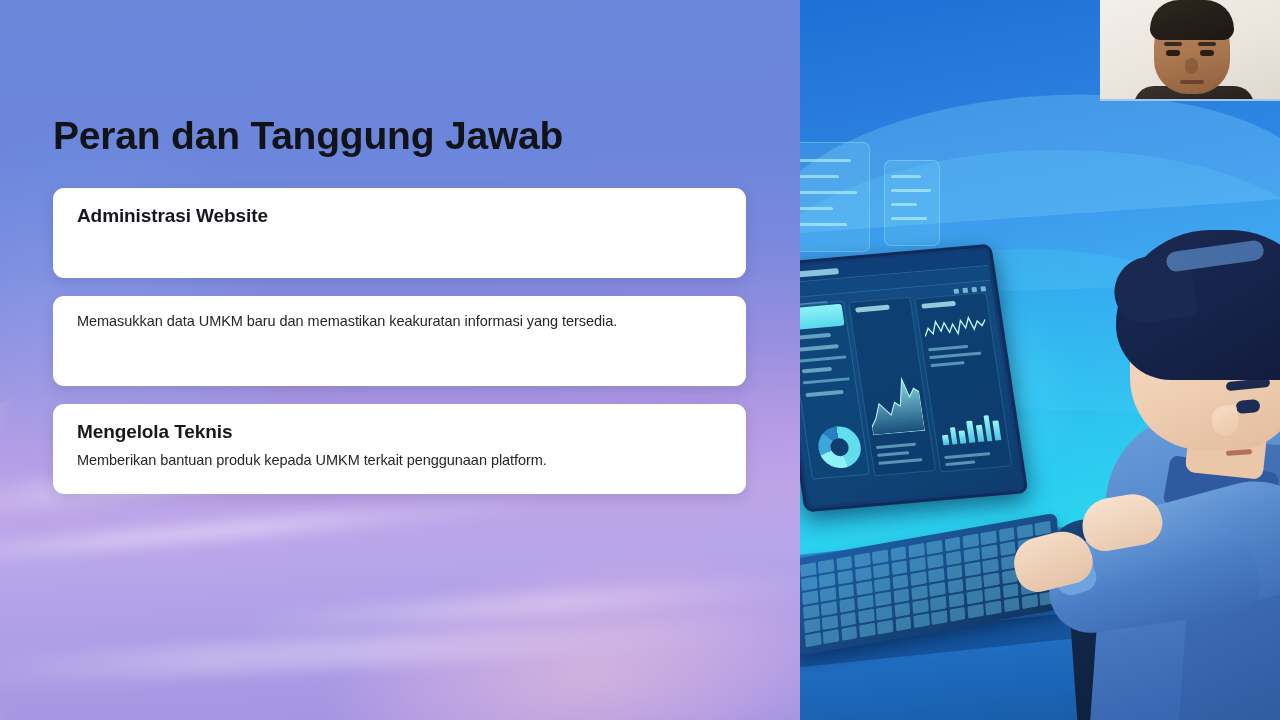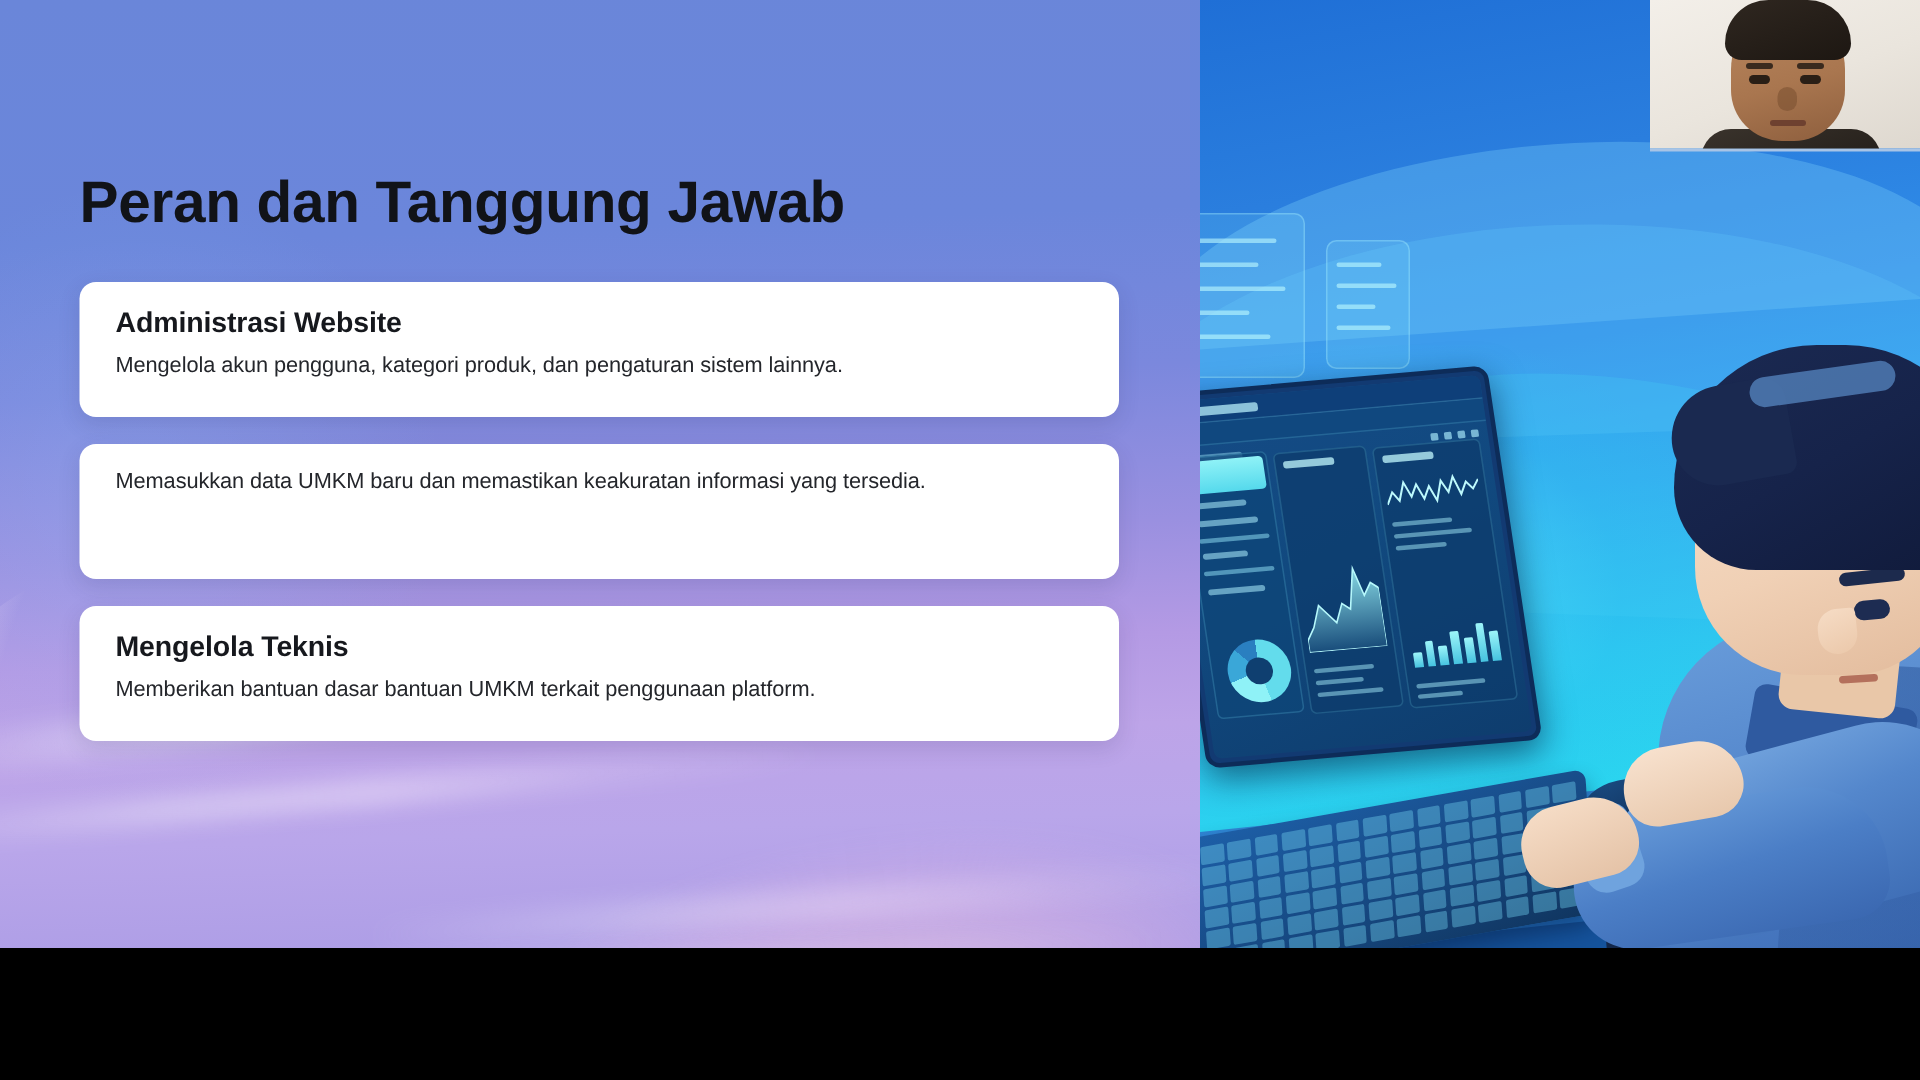--- a/index.html
+++ b/index.html
@@ -3,21 +3,21 @@
 <meta charset="utf-8">
 <title>Peran dan Tanggung Jawab</title>
 <style>
   * { margin:0; padding:0; box-sizing:border-box; }
   html, body {
     width:1280px; height:720px; overflow:hidden;
     background:#000;
     font-family:"Liberation Sans", sans-serif;
   }
 
-  .screen { position:relative; width:1280px; height:632px; overflow:hidden; }
+  .screen { position:relative; width:1280px; height:720px; overflow:hidden; }
 
   
   .slide {
     position:absolute; left:0; top:0; width:800px; height:720px;
     overflow:hidden;
     background:linear-gradient(178deg,
         #6a86d9 0%,
         #6b86db 22%,
         #7b88dd 36%,
         #9a90e0 50%,
@@ -474,31 +474,30 @@
     <div class="streak streak-c"></div>
     <div class="streak streak-d"></div>
 
     <div class="slide-inner">
       <h1 class="slide-title">Peran dan Tanggung Jawab</h1>
 
       <div class="cards">
 
         <div class="card">
           <div class="card-title">Administrasi Website</div>
-          <div class="card-desc">Mengelola akun pengguna, kategori produk, dan pengaturan sistem lainnya.</div>
         </div>
 
         <div class="card">
           <div class="card-desc">Memasukkan data UMKM baru dan memastikan keakuratan informasi yang tersedia.</div>
         </div>
 
 
         <div class="card">
           <div class="card-title">Mengelola Teknis</div>
-          <div class="card-desc">Memberikan bantuan dasar bantuan UMKM terkait penggunaan platform.</div>
+          <div class="card-desc">Memberikan bantuan produk kepada UMKM terkait penggunaan platform.</div>
         </div>
 
       </div>
     </div>
   </div>
 
   <div class="illus">
 
     <div class="sky-band band-1"></div>
     <div class="sky-band band-2"></div>

